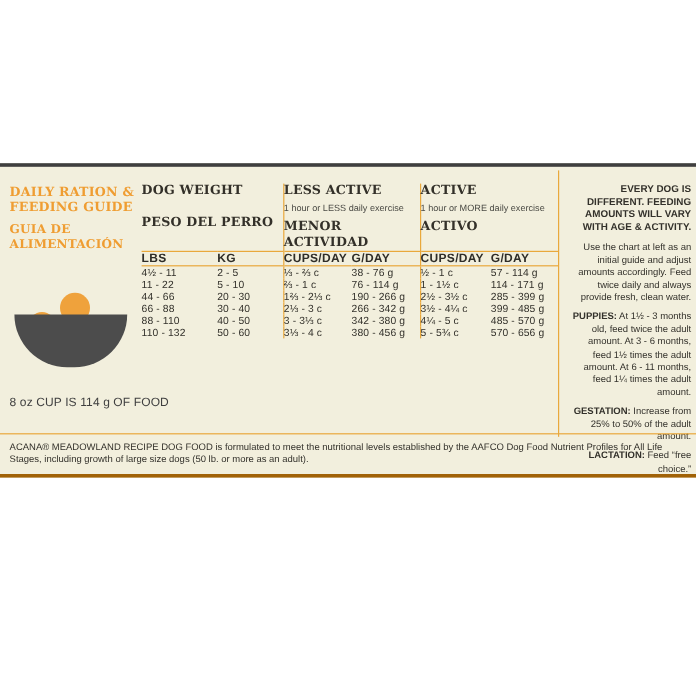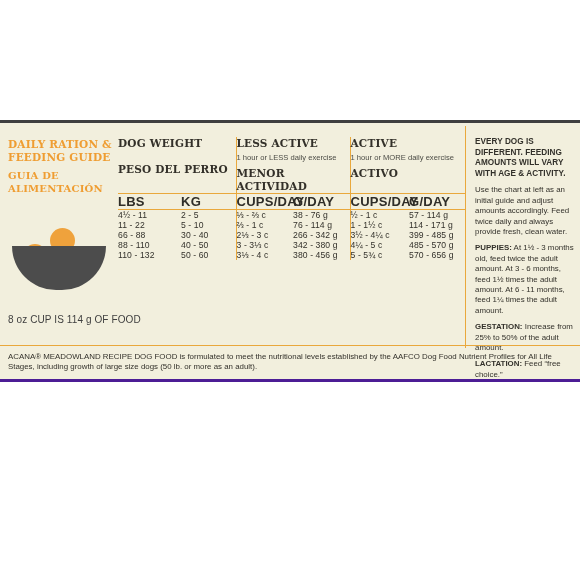--- a/index.html
+++ b/index.html
@@ -2,24 +2,24 @@
 <html><head>
 <meta charset="utf-8">
 <style>
   html,body{margin:0;padding:0;}
   body{
     width:580px;height:580px;background:#ffffff;
     font-family:"Liberation Sans", sans-serif;
     -webkit-font-smoothing:antialiased;
   }
   .sheet{
-    position:absolute;left:0;top:120px;width:580px;height:262px;
+    position:absolute;left:0;top:136px;width:580px;height:262px;
     background:#f2efdd;
     border-top:3px solid #3f3f3f;
-    border-bottom:3px solid #4c1d95;
+    border-bottom:3px solid #a16207;
     box-sizing:border-box;
     overflow:hidden;
     text-decoration:underline;
   }
   .panel-row{
     position:absolute;left:0;top:3px;width:580px;height:222px;
     display:flex;
   }
   
   .brandcol{
@@ -59,35 +59,35 @@
     font-family:"DejaVu Serif", serif;font-weight:bold;font-size:10.5px;
     color:#333029;letter-spacing:.2px;line-height:13px;
   }
   .grp .en{display:block;}
   .grp .ex{
     display:block;font-family:"Liberation Sans",sans-serif;font-weight:normal;
     font-size:7.6px;color:#4b4b45;letter-spacing:0;margin:1px 0 3px;
   }
   .grp .es{display:block;}
   .subhead td{
-    font-size:13px;font-weight:bold;color:#2f2d28;letter-spacing:.25px;
+    font-size:10px;font-weight:bold;color:#2f2d28;letter-spacing:.25px;
     padding:7px 0 5px;
   }
   .rowline td{border-top:1px solid #e9a83c;}
   .cell{font-size:8.6px;color:#33312b;padding:4.4px 0 4.4px;letter-spacing:.1px;white-space:nowrap;}
   .vsep{border-left:1.4px solid #e9a83c;}
   .padl{padding-left:9px;}
   
   .inform{
     width:117px;flex:0 0 117px;box-sizing:border-box;
     padding:11px 6px 0 9px;border-left:1.4px solid #e9a83c;
     font-size:7.9px;line-height:10.4px;color:#33312b;
   }
   .inform .hd{font-weight:bold;font-size:8.2px;line-height:10.6px;letter-spacing:.05px;}
-  .inform p{margin:0 0 6px;}
+  .inform p{margin:0 0 6px;text-align:right;}
   .inform .lbl{font-weight:bold;}
   
   .foot{
     position:absolute;left:0;bottom:0;width:580px;height:34px;
     border-top:1.4px solid #e9a83c;box-sizing:border-box;
     padding:6px 10px 0 8px;font-size:7.9px;line-height:10.4px;color:#33312b;
   }
 </style>
 </head>
 <body>
@@ -158,20 +158,28 @@
         </tr>
         <tr>
           <td class="cell">11 - 22</td>
           <td class="cell">5 - 10</td>
           <td class="cell vsep padl">⅔ - 1 c</td>
           <td class="cell">76 - 114 g</td>
           <td class="cell vsep padl">1 - 1½ c</td>
           <td class="cell">114 - 171 g</td>
         </tr>
         <tr>
+          <td class="cell">44 - 66</td>
+          <td class="cell">20 - 30</td>
+          <td class="cell vsep padl">1⅔ - 2⅓ c</td>
+          <td class="cell">190 - 266 g</td>
+          <td class="cell vsep padl">2½ - 3½ c</td>
+          <td class="cell">285 - 399 g</td>
+        </tr>
+        <tr>
           <td class="cell">66 - 88</td>
           <td class="cell">30 - 40</td>
           <td class="cell vsep padl">2⅓ - 3 c</td>
           <td class="cell">266 - 342 g</td>
           <td class="cell vsep padl">3½ - 4¼ c</td>
           <td class="cell">399 - 485 g</td>
         </tr>
         <tr>
           <td class="cell">88 - 110</td>
           <td class="cell">40 - 50</td>

